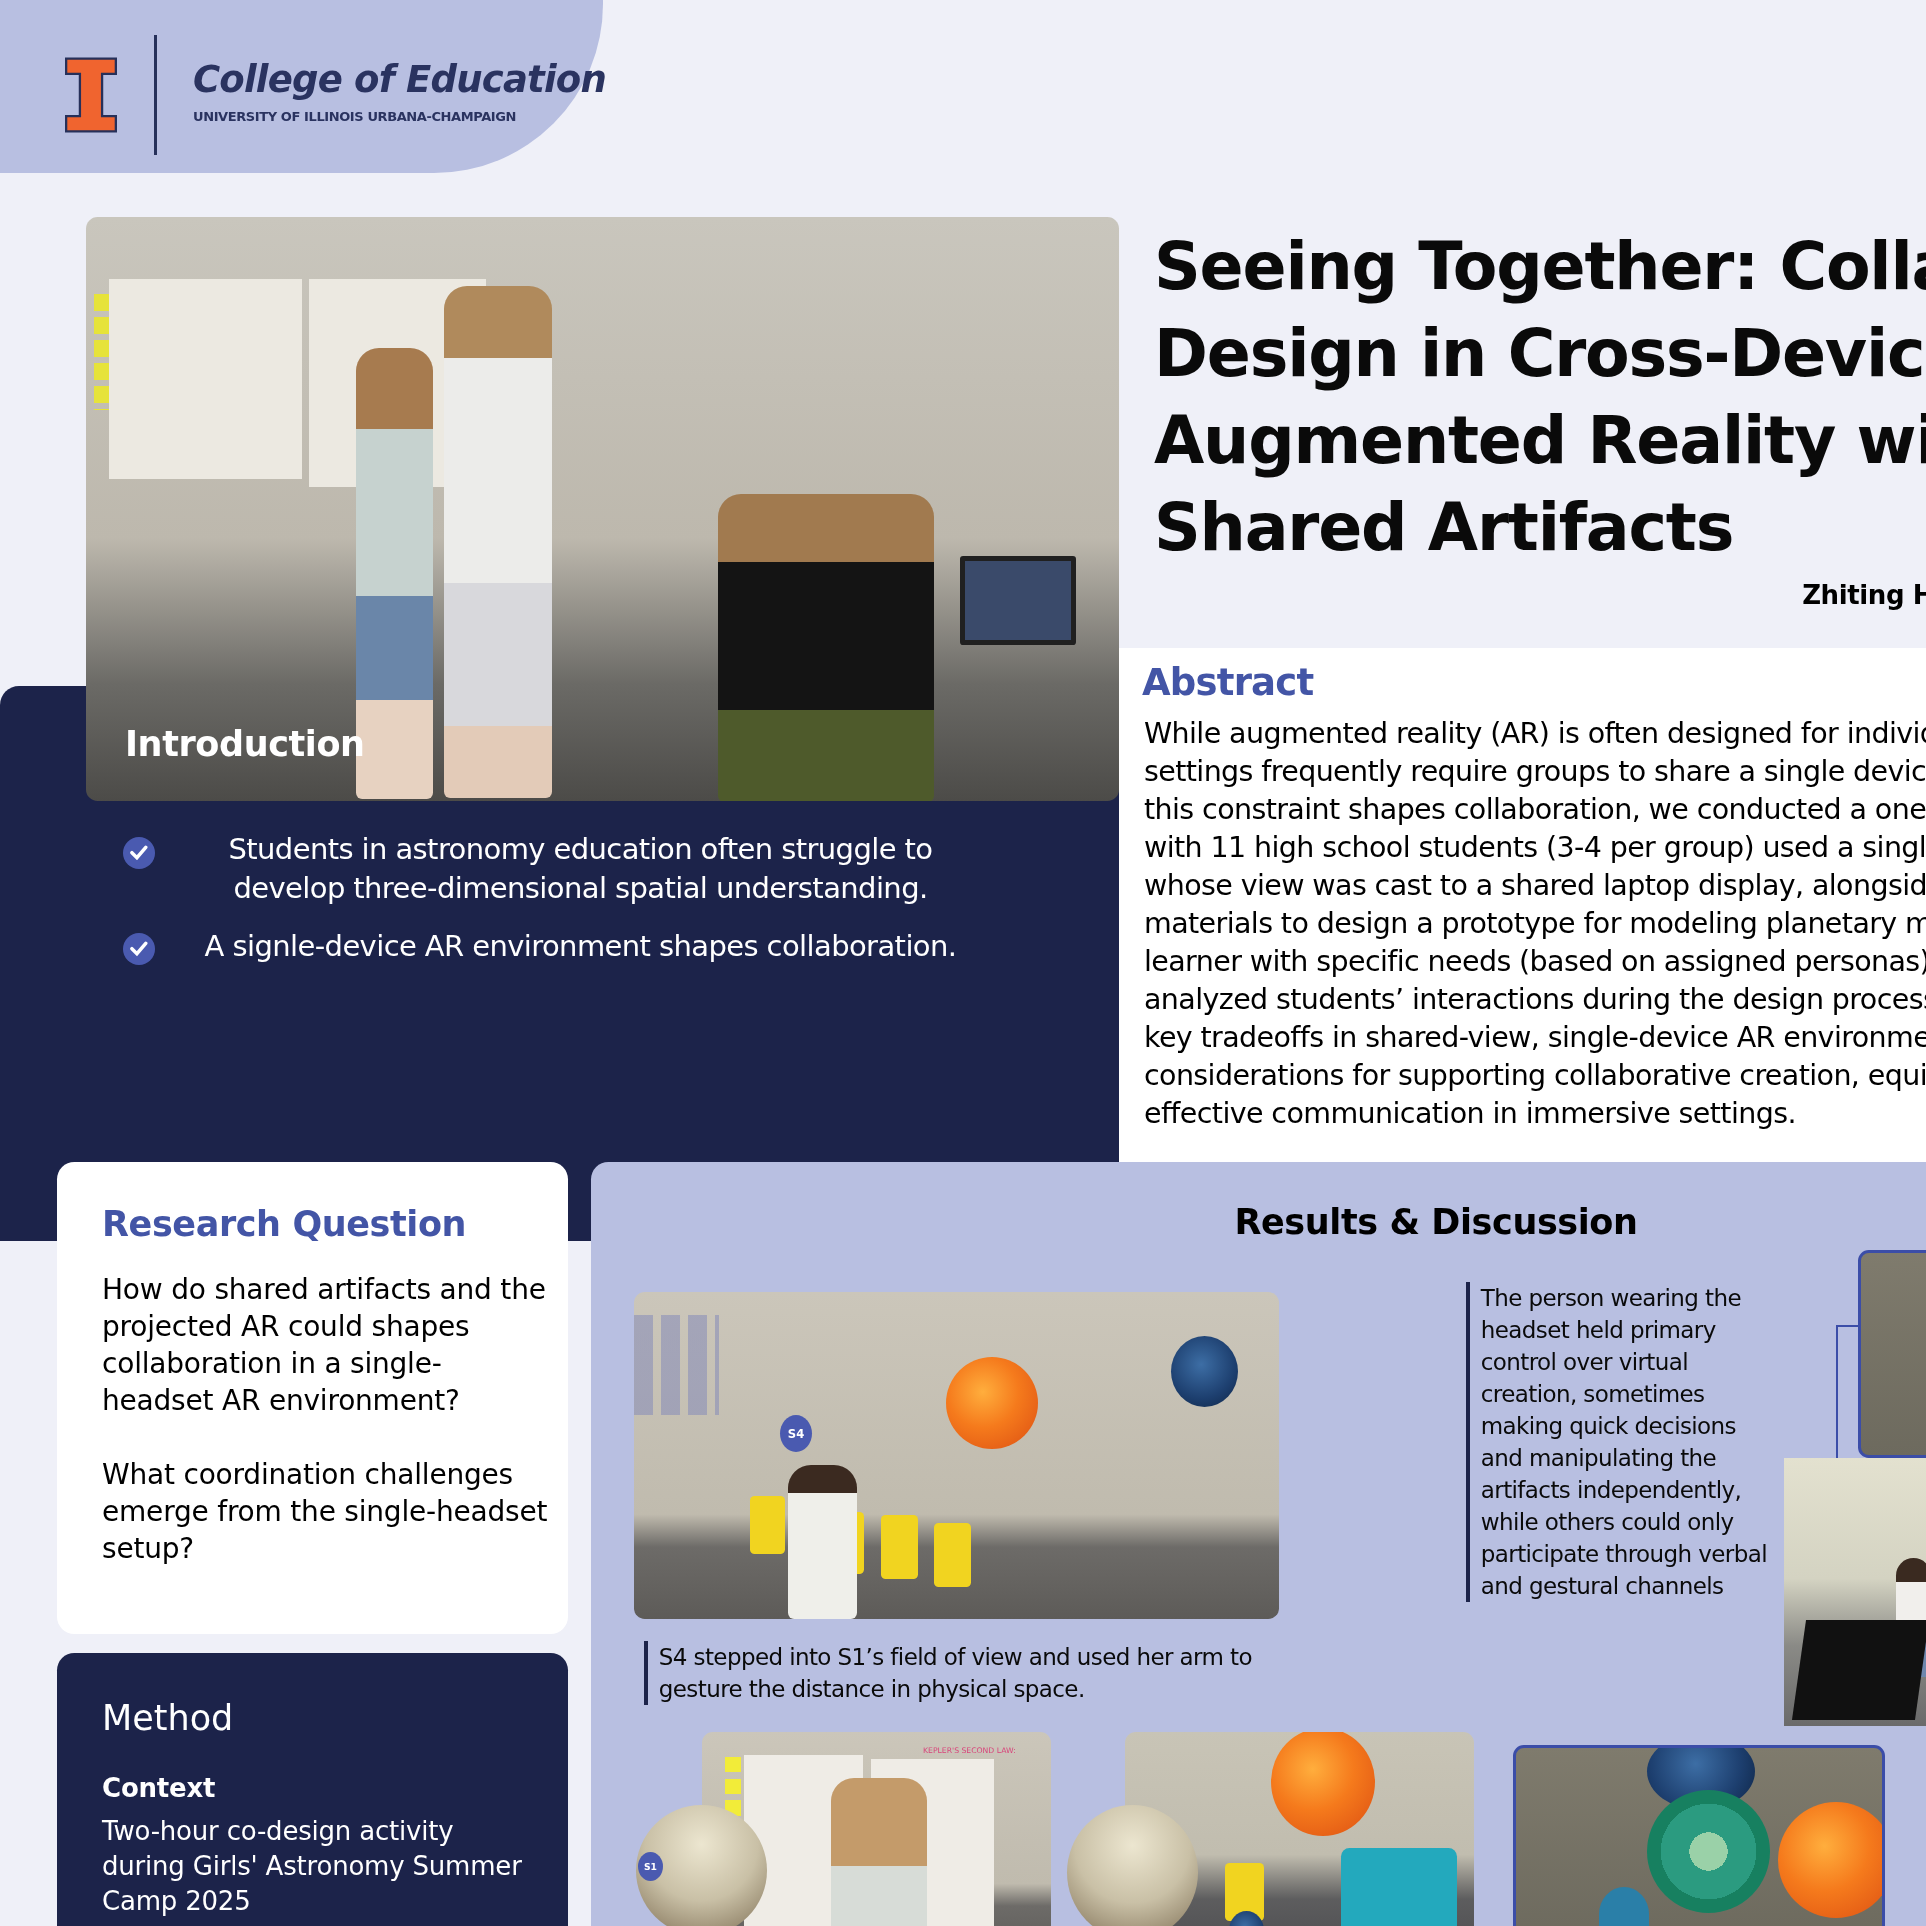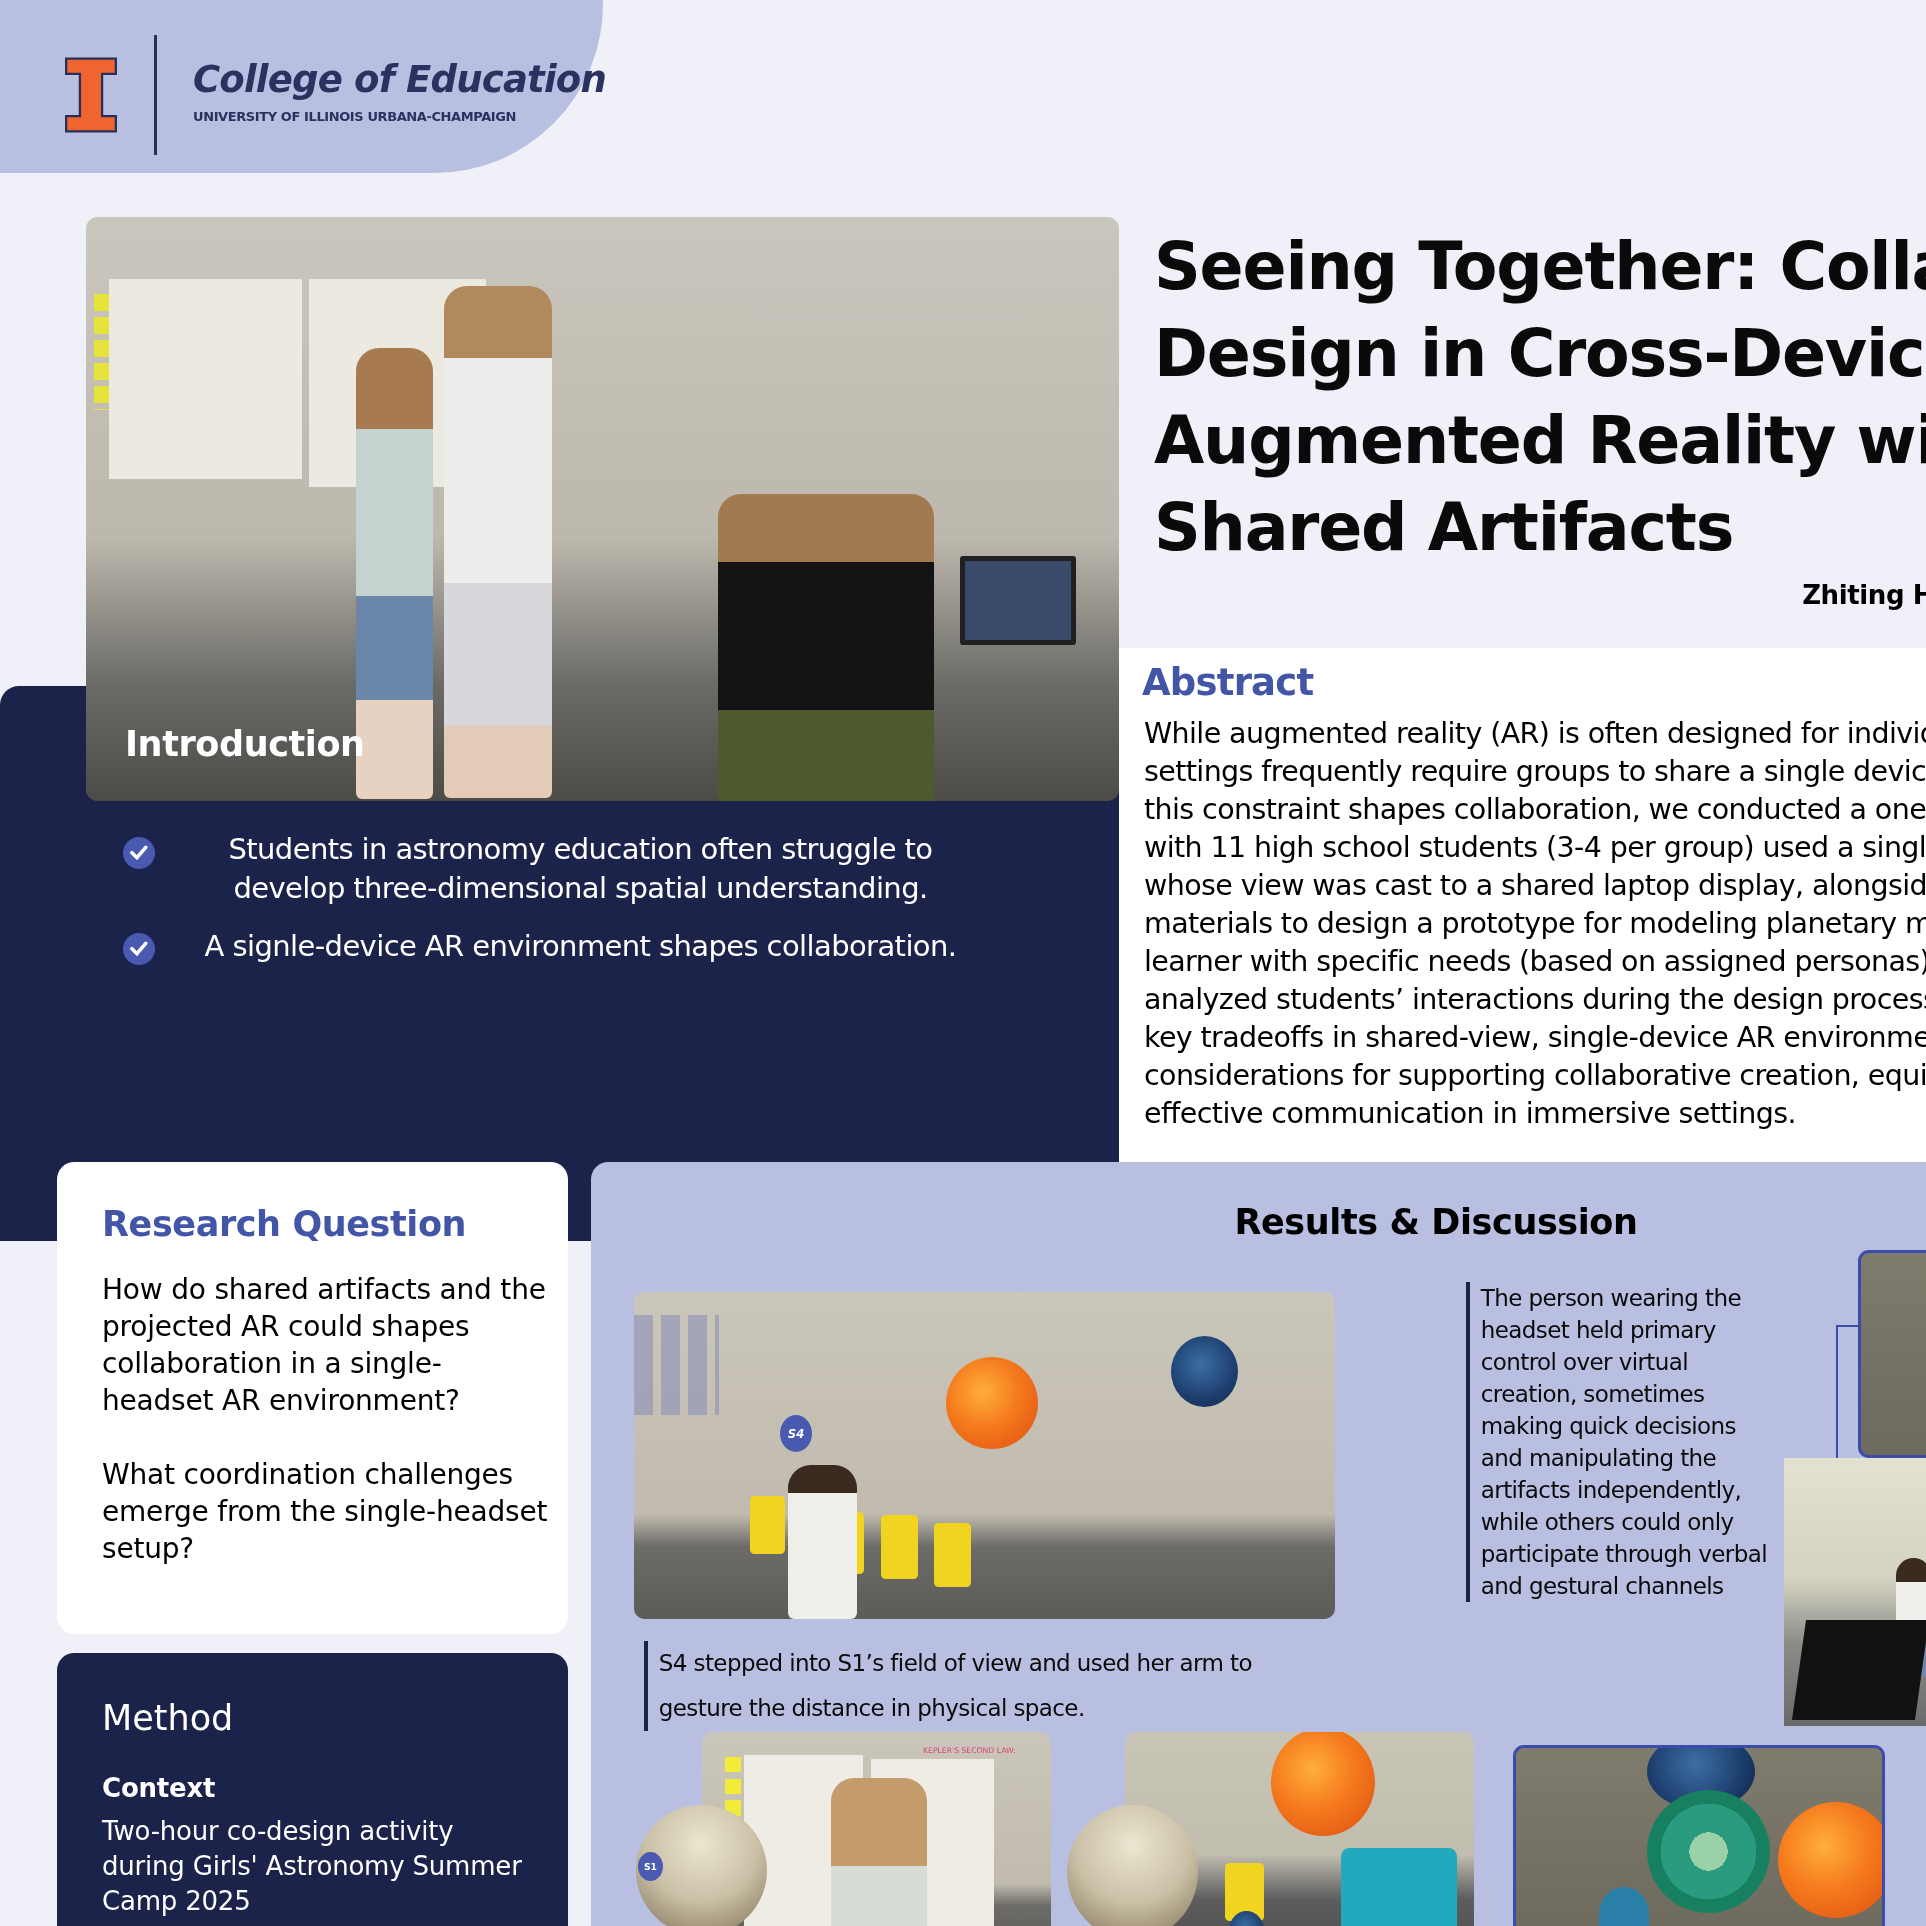--- a/index.html
+++ b/index.html
@@ -106,21 +106,21 @@
   .badge {
     position: absolute; width: 32px; height: 37px; border-radius: 50%;
     background: #4a5ab0; color: #fff; font-size: 11.6px; font-weight: bold;
     display: flex; align-items: center; justify-content: center;
   }
   .circle-photo { position: absolute; border-radius: 50%; overflow: hidden;
     background: radial-gradient(circle at 50% 30%, #ece6d0 0%, #c9c0a6 50%, #7a6a50 100%); }
 
   .caption {
     position: absolute; border-left: 4.6px solid #1c234a;
-    padding-left: 10.8px; font-size: 23px; line-height: 45px; color: #0a0a0a; letter-spacing: -0.6px;
+    padding-left: 10.8px; font-size: 23px; line-height: 32px; color: #0a0a0a; letter-spacing: -0.6px;
   }
 
   .outline-blue { border: 3.9px solid #3b4da8; }
 </style>
 </head>
 <body>
 
 <div class="abs header-tab"></div>
 
 <svg class="abs uiuc-logo" viewBox="0 0 136 196">
@@ -181,21 +181,21 @@
 <div class="abs method-title">Method</div>
 <div class="abs method-body">
   <div class="m-h">Context</div>
   <div class="m-p">Two-hour co-design activity during Girls' Astronomy Summer Camp 2025</div>
 
 </div>
 
 <div class="abs results-panel"></div>
 <div class="abs results-title">Results &amp; Discussion</div>
 
-<div class="photo wall" style="left:634px;top:1292px;width:701px;height:327px;font-style:italic;">
+<div class="photo wall" style="left:634px;top:1292px;width:645px;height:327px;">
   <div class="abs" style="left:0;top:23px;width:85px;height:100px;background:repeating-linear-gradient(90deg,#8a8fb8 0 19px,transparent 19px 27px);opacity:.6;"></div>
   <div class="sun" style="left:312px;top:65px;width:92px;height:92px;"></div>
   <div class="planet" style="left:537px;top:44px;width:67px;height:71px;"></div>
   <div class="chair" style="left:116px;top:204px;width:35px;height:58px;"></div>
   <div class="chair" style="left:193px;top:220px;width:37px;height:62px;"></div>
   <div class="chair" style="left:247px;top:223px;width:37px;height:64px;"></div>
   <div class="chair" style="left:300px;top:231px;width:37px;height:64px;"></div>
   <div class="person" style="left:154px;top:173px;width:69px;height:154px;background:linear-gradient(180deg,#3b2a20 0 18%,#efefea 18% 100%);"></div>
   <div class="badge" style="left:146px;top:123px;">S4</div>
 </div>

